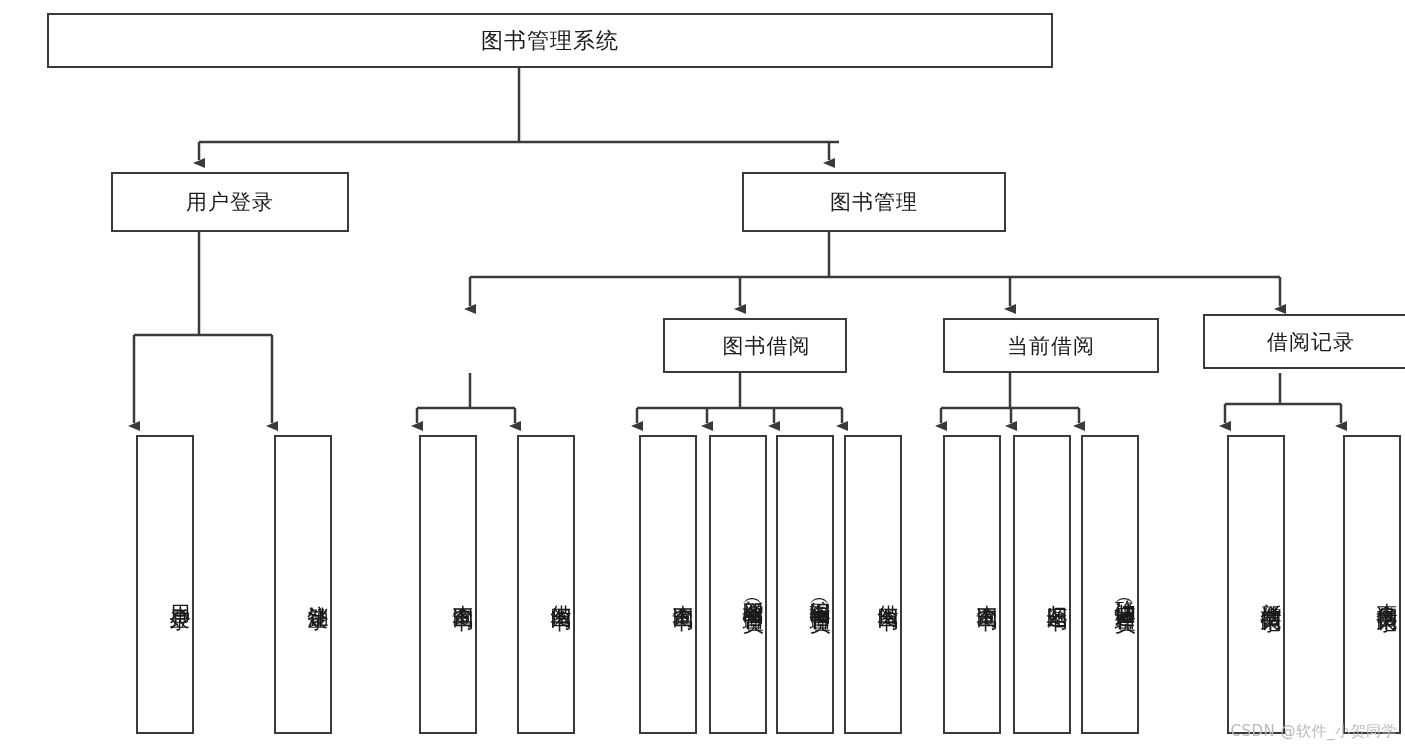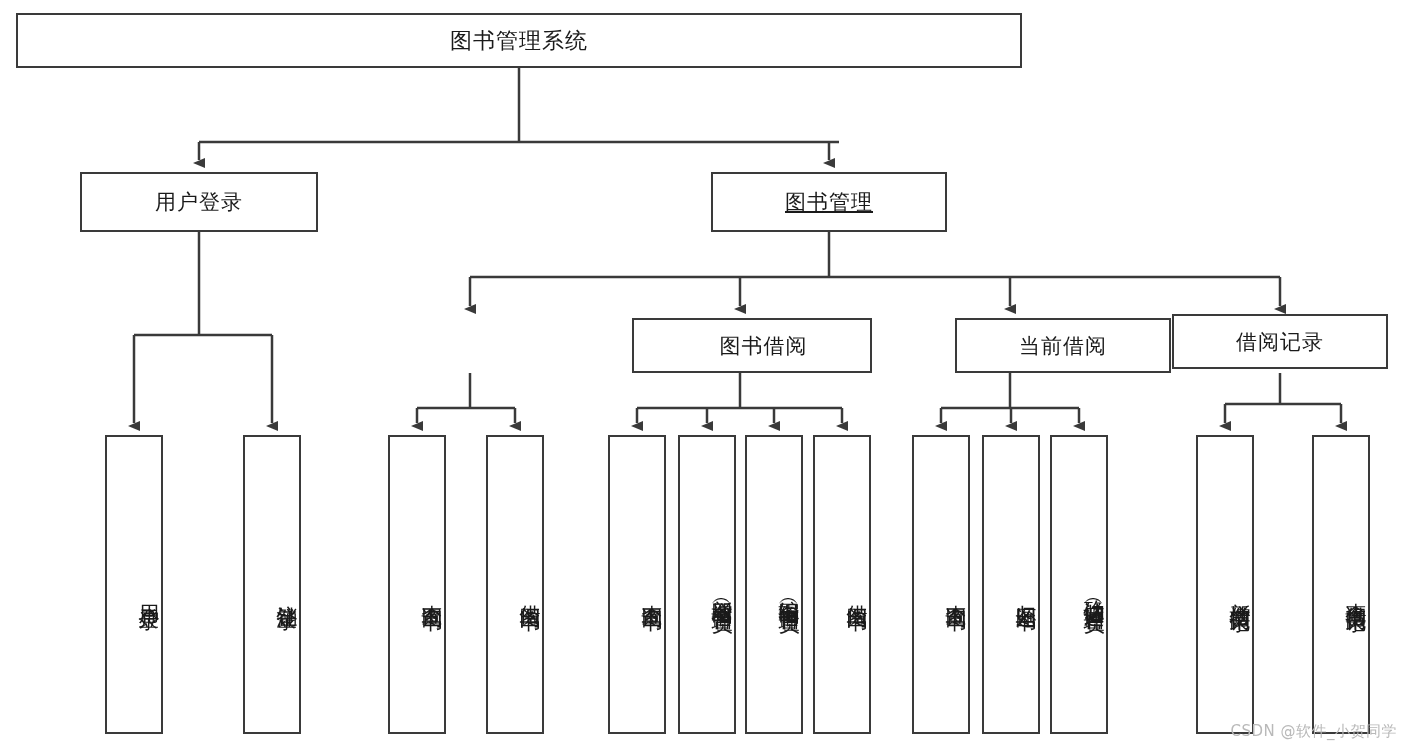--- a/index.html
+++ b/index.html
@@ -19,20 +19,21 @@
   }
   .node {
     position: absolute;
     box-sizing: border-box;
     border: 2px solid #3a3a3a;
     background: #ffffff;
     display: flex;
     align-items: center;
     justify-content: center;
     color: #1a1a1a;
+    margin-left: 31px;
   }
   .node-h {
     font-size: 21px;
     letter-spacing: 1px;
     white-space: nowrap;
   }
   .node-v {
     writing-mode: vertical-rl;
     text-orientation: upright;
     font-size: 21px;
@@ -115,24 +116,24 @@
       <path d="M1280,373 L1280,404"></path>
       <path d="M1225,404 L1341,404"></path>
       <path d="M1225,404 L1225,423" marker-end="url(#arrow)"></path>
       <path d="M1341,404 L1341,423" marker-end="url(#arrow)"></path>
     </g>
   </svg>
 
   <div class="node node-h root-node" id="node-root" style="left: 16px; top: 13px; width: 1006px; height: 55px;">图书管理系统</div>
 
   <div class="node node-h" id="node-l2-0" style="left: 80px; top: 172px; width: 238px; height: 60px;">用户登录</div>
-  <div class="node node-h" id="node-l2-1" style="left: 711px; top: 172px; width: 236px; height: 60px; text-decoration: underline;">图书管理</div>
+  <div class="node node-h" id="node-l2-1" style="left: 711px; top: 172px; width: 264px; height: 60px;">图书管理</div>
 
-  <div class="node node-h" id="node-l3-1" style="left: 632px; top: 318px; width: 240px; height: 55px; padding-left: 23px;">图书借阅</div>
-  <div class="node node-h" id="node-l3-2" style="left: 955px; top: 318px; width: 216px; height: 55px;">当前借阅</div>
+  <div class="node node-h" id="node-l3-1" style="left: 632px; top: 318px; width: 184px; height: 55px; padding-left: 23px;">图书借阅</div>
+  <div class="node node-h" id="node-l3-2" style="left: 912px; top: 318px; width: 216px; height: 55px;">当前借阅</div>
   <div class="node node-h" id="node-l3-3" style="left: 1172px; top: 314px; width: 216px; height: 55px;">借阅记录</div>
 
   <div class="node node-v" id="node-leaf-0" style="left: 105px; top: 435px; width: 58px; height: 299px;">用户登录</div>
   <div class="node node-v" id="node-leaf-1" style="left: 243px; top: 435px; width: 58px; height: 299px;">注销登录</div>
   <div class="node node-v" id="node-leaf-2" style="left: 388px; top: 435px; width: 58px; height: 299px;">查询图书</div>
   <div class="node node-v" id="node-leaf-3" style="left: 486px; top: 435px; width: 58px; height: 299px;">借阅图书</div>
   <div class="node node-v" id="node-leaf-4" style="left: 608px; top: 435px; width: 58px; height: 299px;">查询图书</div>
   <div class="node node-v" id="node-leaf-5" style="left: 678px; top: 435px; width: 58px; height: 299px;">新增图书（管理员）</div>
   <div class="node node-v" id="node-leaf-6" style="left: 745px; top: 435px; width: 58px; height: 299px;">编辑图书（管理员）</div>
   <div class="node node-v" id="node-leaf-7" style="left: 813px; top: 435px; width: 58px; height: 299px;">借阅图书</div>

